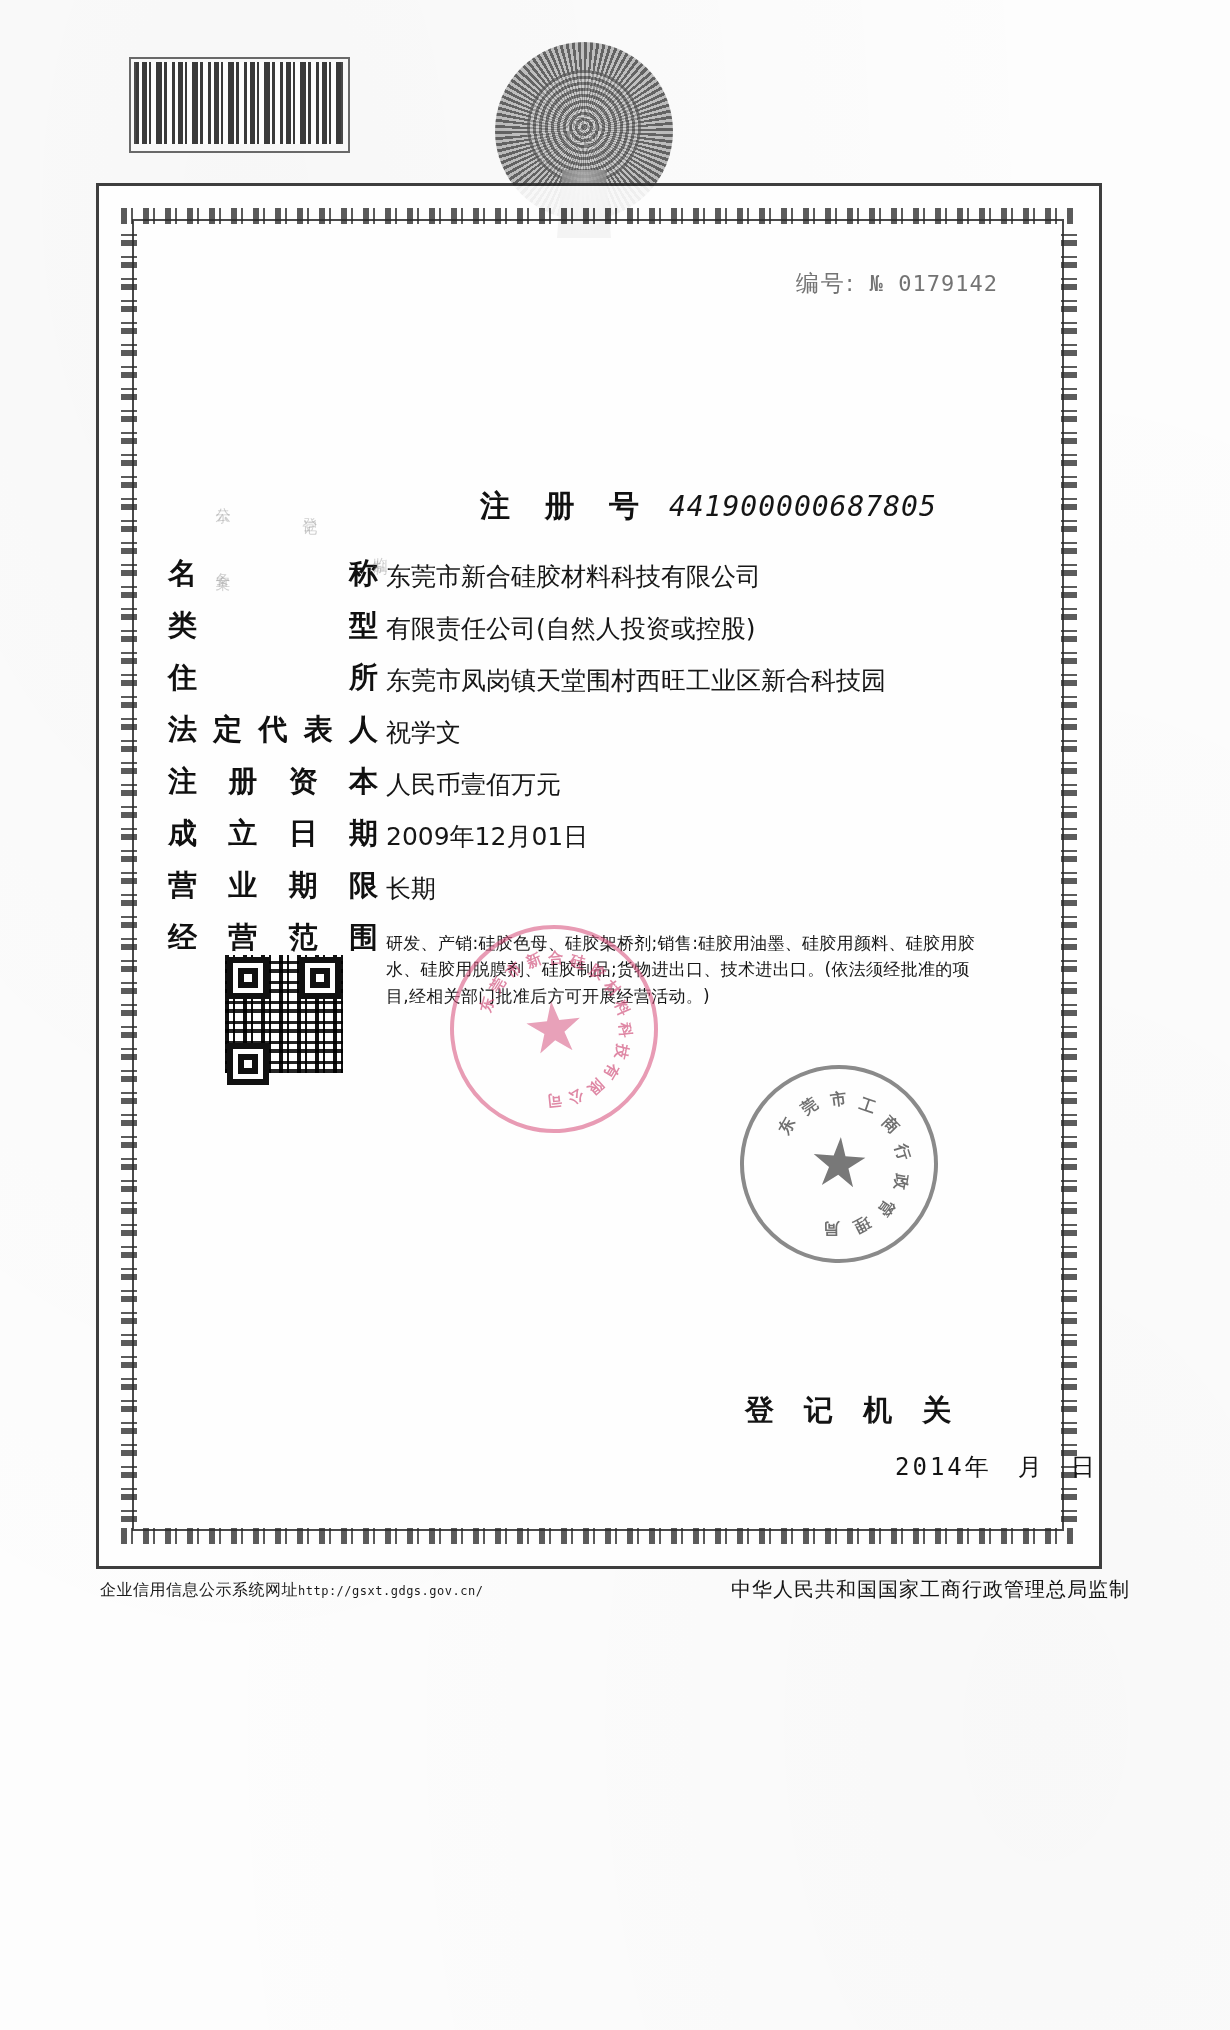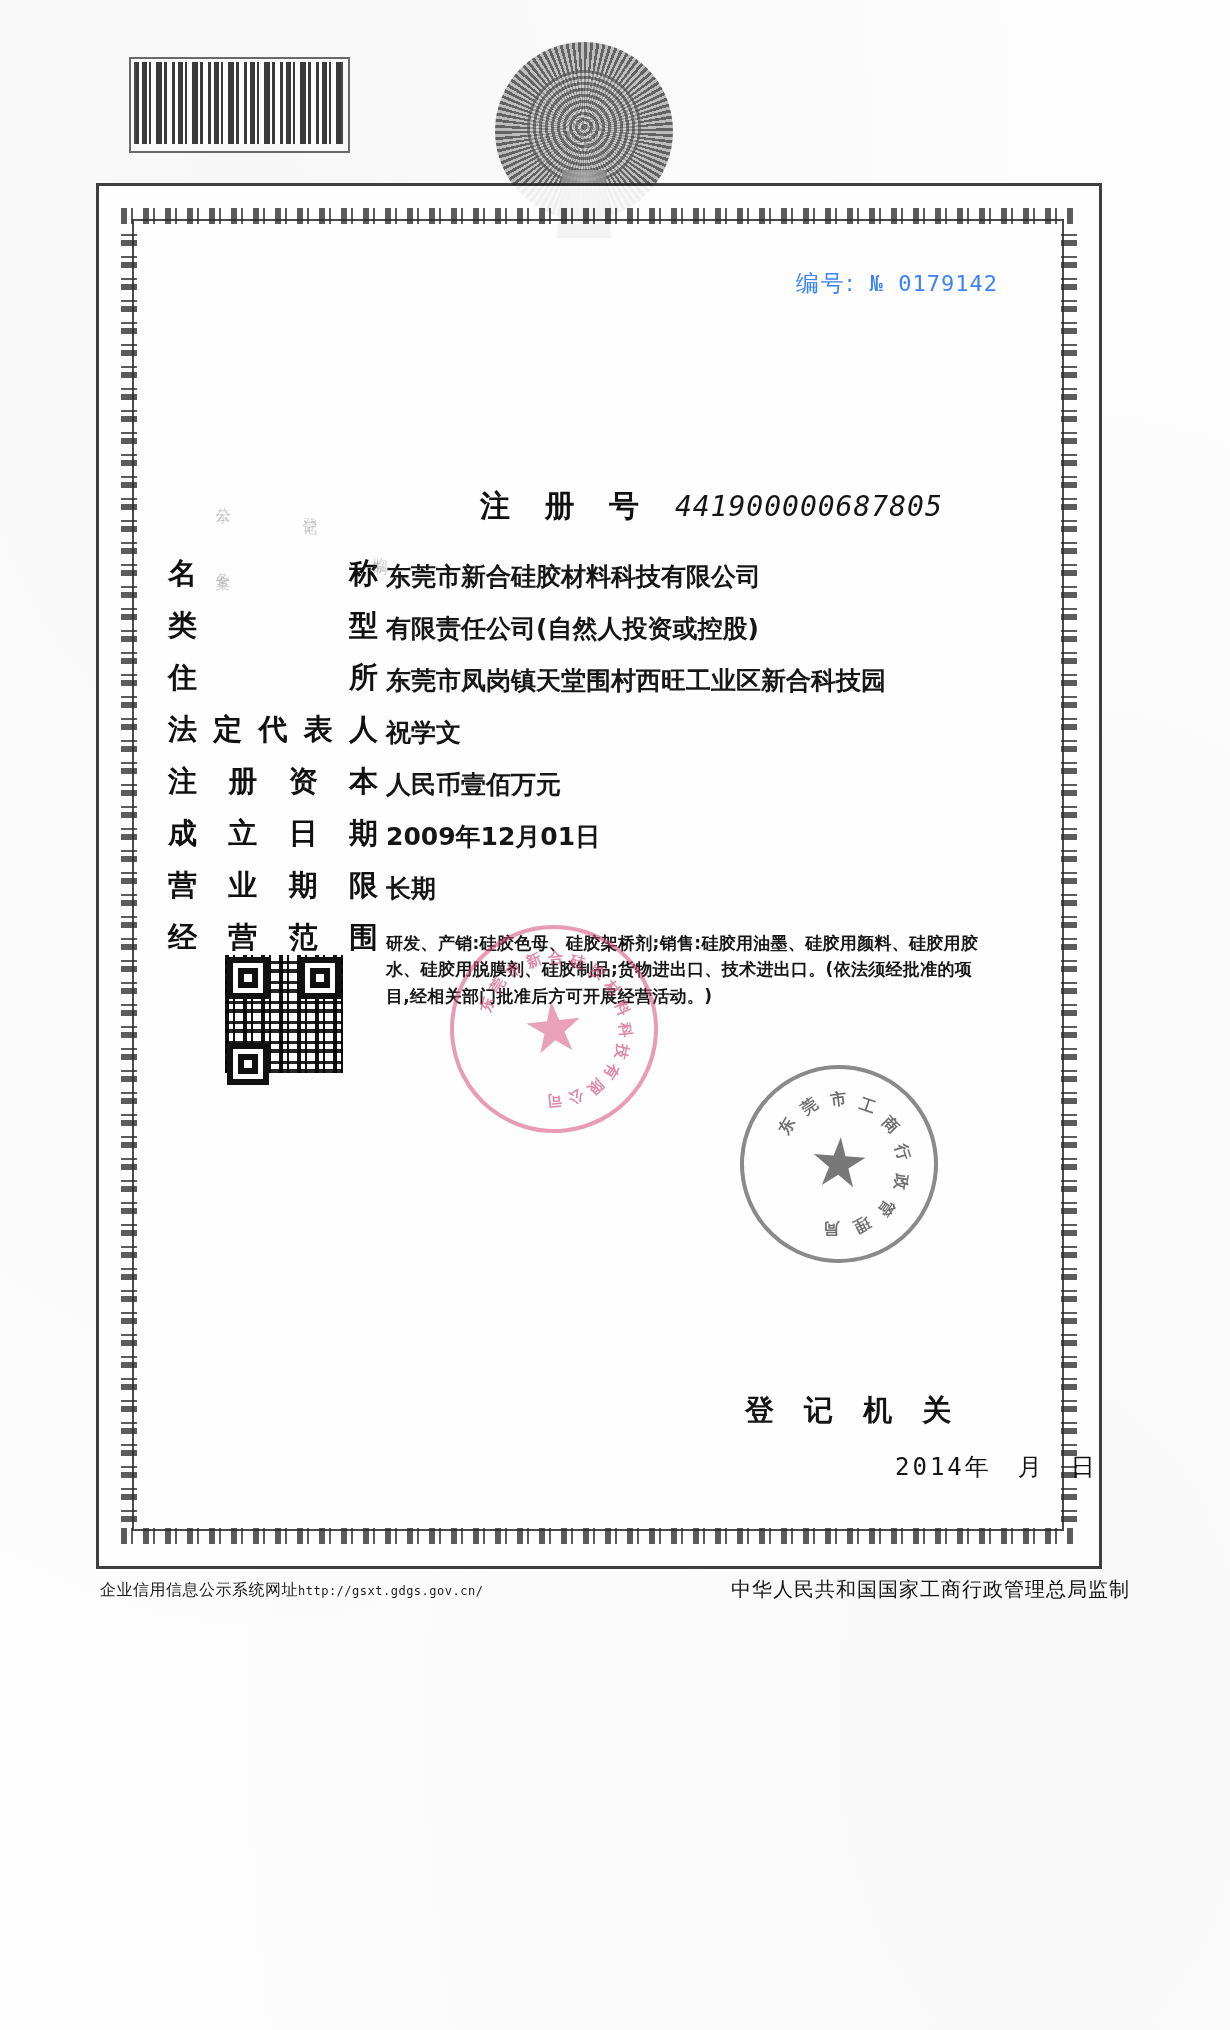--- a/index.html
+++ b/index.html
@@ -141,21 +141,21 @@
     height: 1274px;
   }
 
   
   #serial-row {
     position: absolute;
     right: 44px;
     top: 32px;
     font-size: 22px;
     letter-spacing: 1px;
-    color: #3b82f6;
+    color: #737373;
     white-space: nowrap;
     font-family: "DejaVu Sans Mono", "Liberation Mono", monospace;
   }
   #serial-row .lbl {
     font-family: "DejaVu Sans", sans-serif;
     font-size: 23px;
     letter-spacing: 2px;
   }
   #serial-row .no-mark { font-size: 22px; }
 
@@ -175,21 +175,21 @@
     line-height: 1.05;
   }
 
   
   #reg-row {
     position: absolute;
     left: 330px;
     top: 250px;
     display: flex;
     align-items: baseline;
-    gap: 24px;
+    gap: 18px;
   }
   #reg-row .reg-label {
     font-size: 30px;
     font-weight: bold;
     letter-spacing: 12px;
     color: #111;
   }
   #reg-row .reg-value {
     font-size: 28px;
     letter-spacing: 1px;
@@ -221,21 +221,20 @@
     padding-right: 8px;
     box-sizing: border-box;
     line-height: 1.1;
   }
   .field-label span { display: inline-block; }
   .field-value {
     font-size: 25px;
     color: #161616;
     line-height: 1.2;
     padding-top: 4px;
-    font-weight: bold;
   }
   .field-value.small {
     font-size: 17px;
     line-height: 1.55;
     width: 600px;
     padding-top: 8px;
     letter-spacing: .3px;
   }
   .row-scope .field-label { align-self: flex-start; }
 

